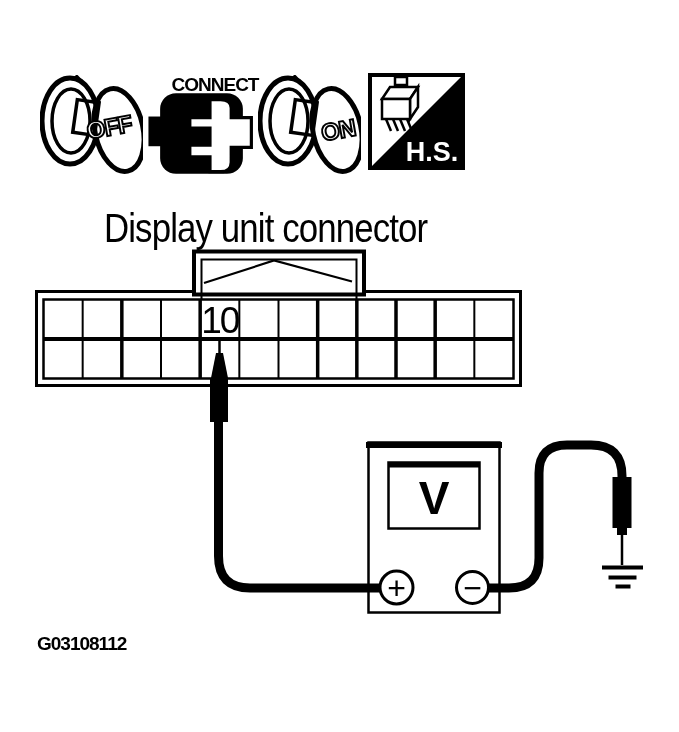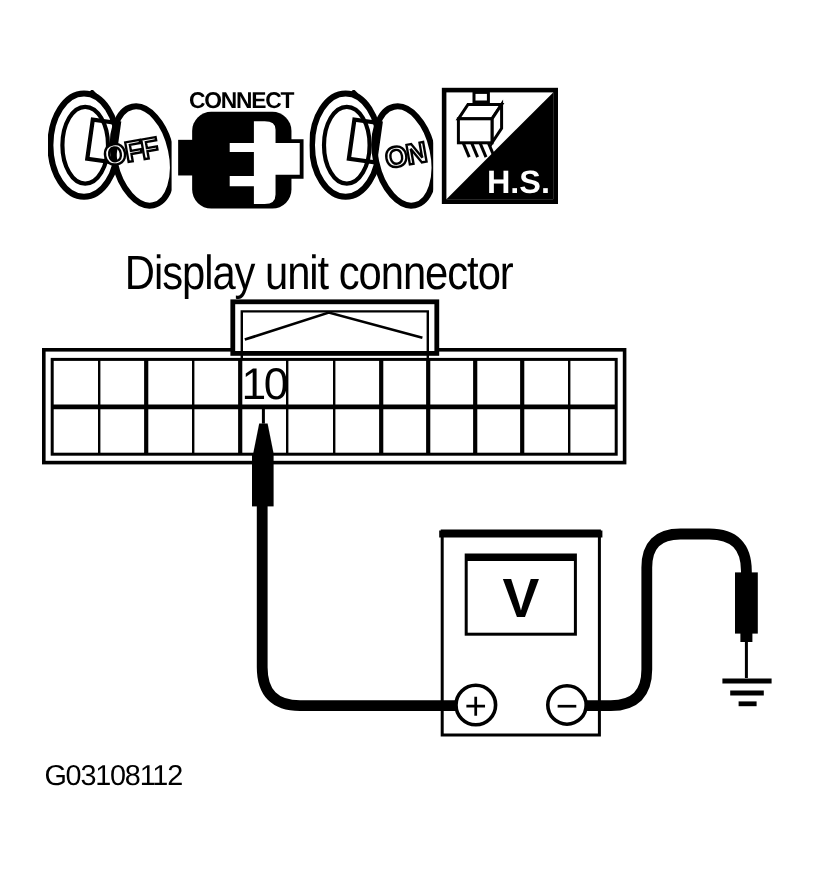--- a/index.html
+++ b/index.html
@@ -10,27 +10,27 @@
   }
   .abs{position:absolute;}
   .diagram-title{
     left:104px;top:207px;
     font-size:40px;line-height:42px;font-weight:normal;
     letter-spacing:-1px;
     transform:scaleX(0.87);transform-origin:left top;
     white-space:nowrap;
   }
   .connect-label{
-    left:148px;top:74px;width:106px;
+    left:162px;top:74px;width:106px;
     font-size:19px;font-weight:bold;letter-spacing:-1px;
     text-align:center;white-space:nowrap;
   }
   .figure-id{
     left:37px;top:633px;
-    font-size:24px;font-weight:normal;letter-spacing:-1px;
+    font-size:19px;font-weight:bold;letter-spacing:-1px;
     white-space:nowrap;
   }
   svg{position:absolute;display:block;}
   svg text{font-family:"Liberation Sans", sans-serif;}
 </style>
 </head>
 <body>
 
 <svg class="abs" style="left:40px;top:75px" width="103" height="100" viewBox="0 0 103 100">
   <line x1="35" y1="1" x2="44" y2="10" stroke="#000" stroke-width="5"></line>

